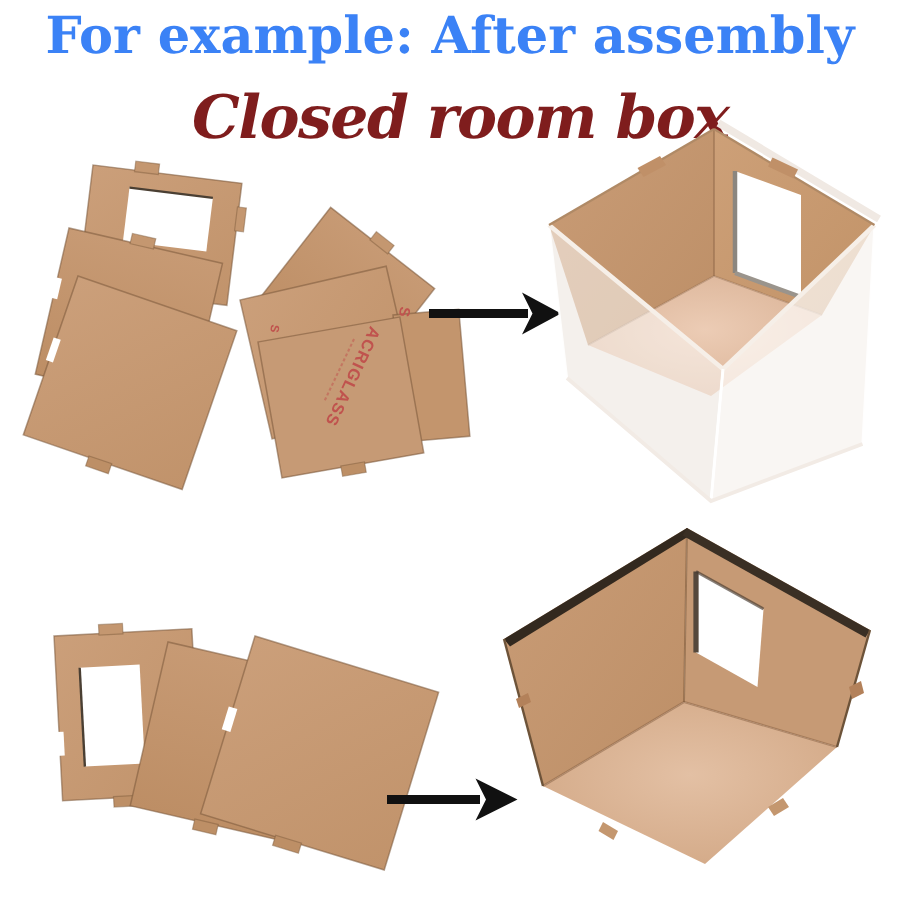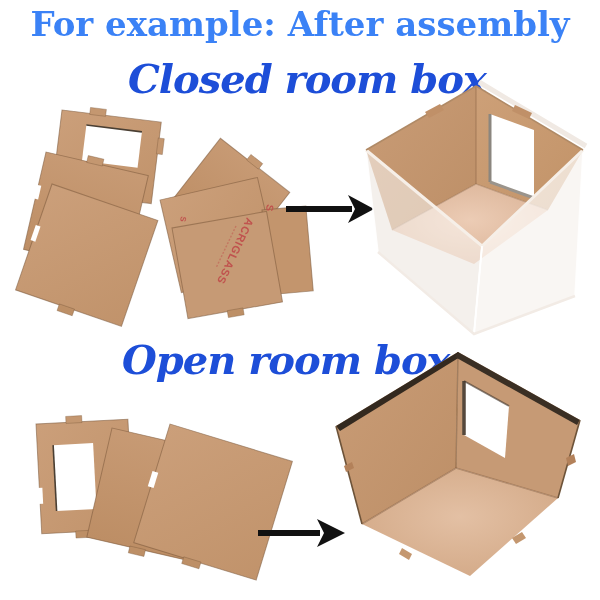--- a/index.html
+++ b/index.html
@@ -7,37 +7,36 @@
     position:relative;width:600px;height:600px;background:#ffffff;
     overflow:hidden;font-family:"DejaVu Serif", serif;
   }
   .title{
     position:absolute;top:4px;left:0;width:600px;text-align:center;
     font-family:"DejaVu Serif", serif;font-weight:bold;font-size:34px;
     color:#3b82f6;letter-spacing:0px;
   }
   .script-heading{
     position:absolute;font-family:"DejaVu Serif", serif;
-    font-style:italic;font-weight:bold;color:#1d4ed8;
+    font-style:italic;font-weight:bold;color:#7f1d1d;
     font-size:40px;letter-spacing:-1px;white-space:nowrap;
   }
   .heading-closed{left:128px;top:55px;}
   .heading-open{left:122px;top:336px;}
   svg{position:absolute;left:0;top:0;}
   .panel{stroke:rgba(122,88,58,0.55);stroke-width:1;}
   .notch-tab{stroke:rgba(122,88,58,0.45);stroke-width:0.8;}
 </style>
 </head>
 <body>
 
 <div class="canvas">
 
   <div class="title">For example: After assembly</div>
   <div class="script-heading heading-closed">Closed room box</div>
-  <div class="script-heading heading-open">Open room box</div>
 
   <svg width="600" height="600" viewBox="0 0 600 600">
     <defs>
       <linearGradient id="gWallL" x1="0" y1="0" x2="1" y2="1">
         <stop offset="0" stop-color="#c99c76"></stop>
           <stop offset="1" stop-color="#bd8f67"></stop>
       </linearGradient>
       <linearGradient id="gWallR" x1="0" y1="0" x2="1" y2="1">
         <stop offset="0" stop-color="#cda078"></stop>
           <stop offset="1" stop-color="#c29368"></stop>

